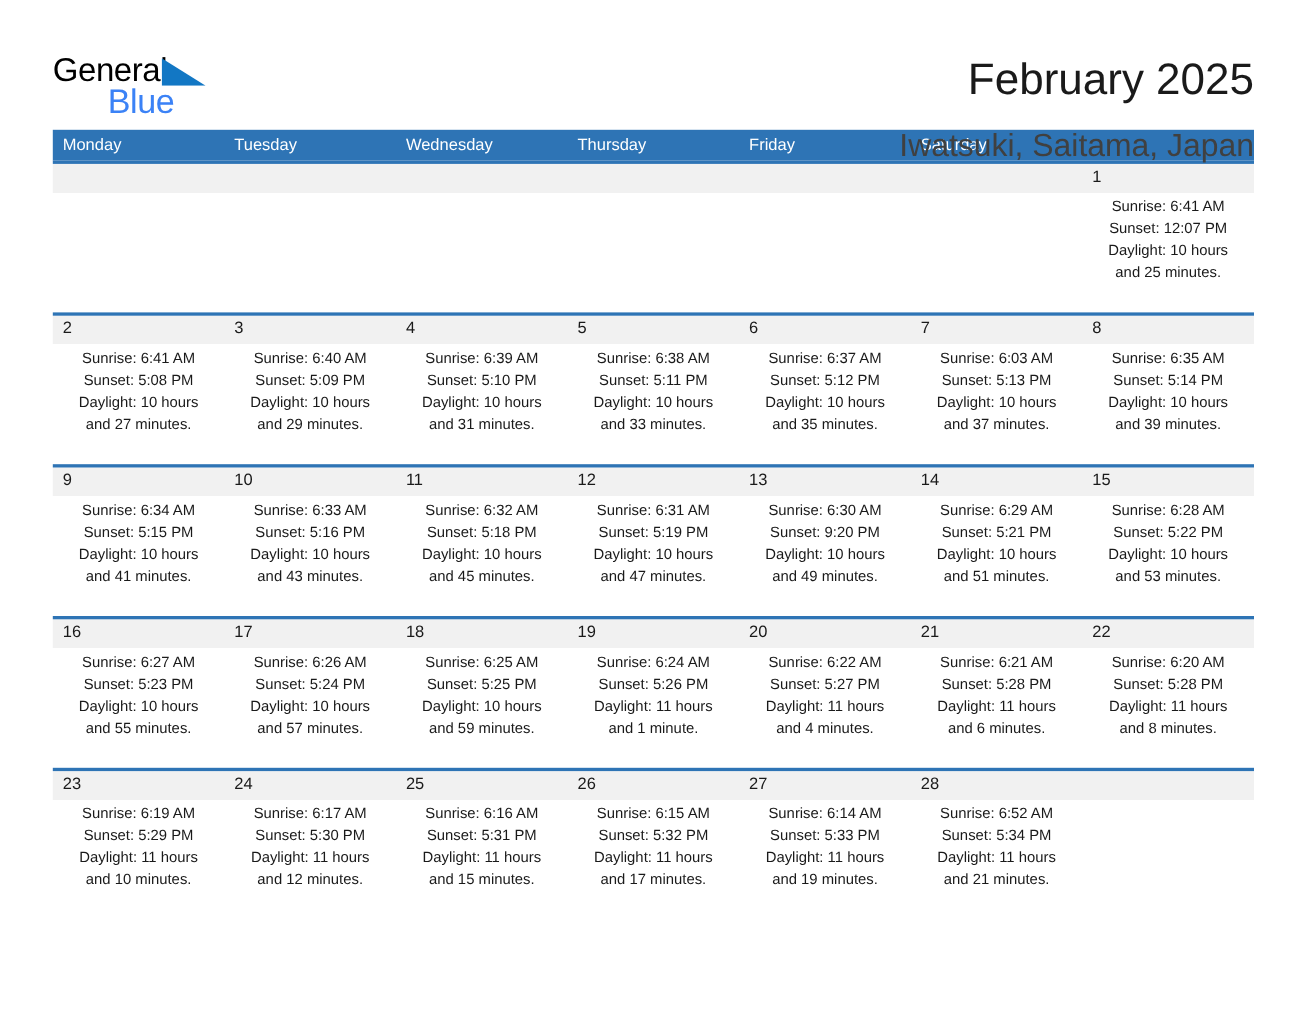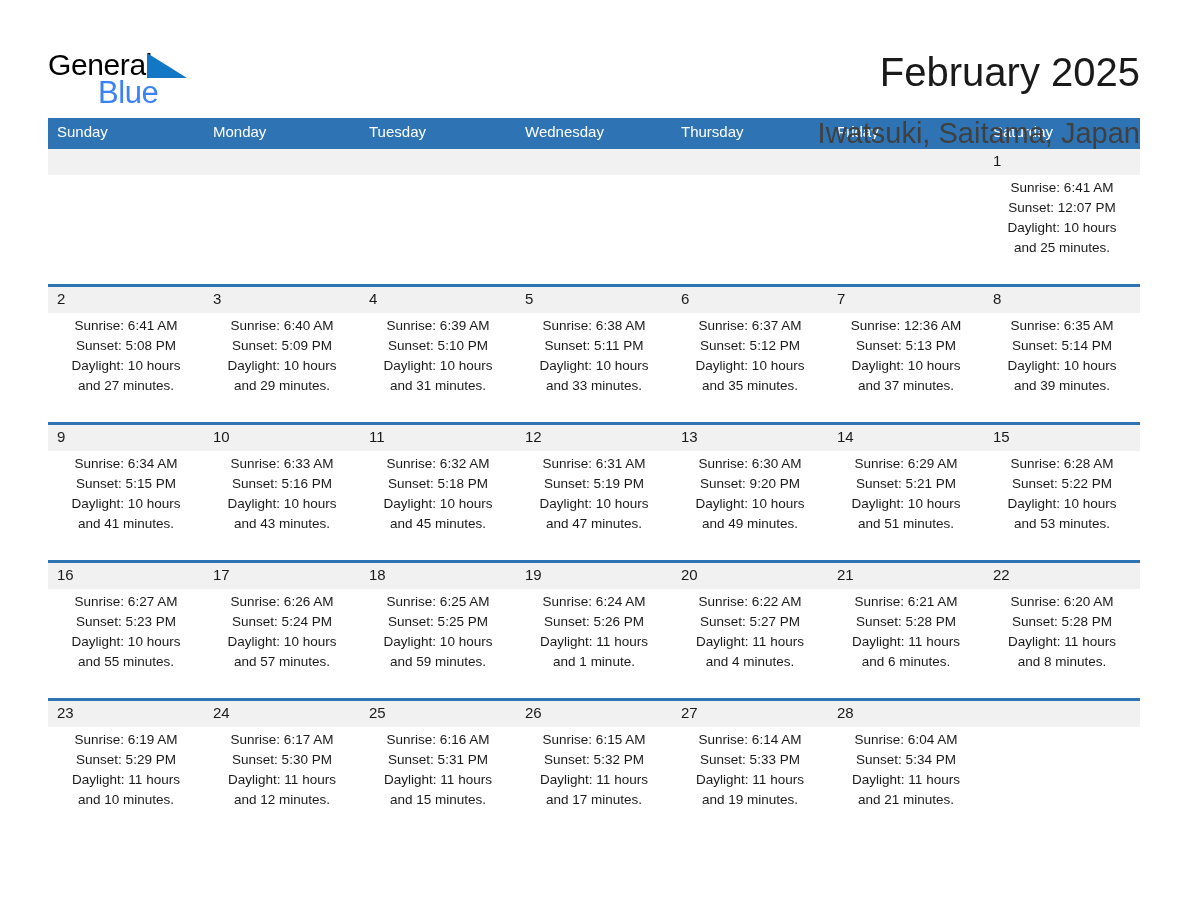--- a/index.html
+++ b/index.html
@@ -160,21 +160,20 @@
     <div class="titles">
       <div class="month-title">February 2025</div>
       <div class="location-title">Iwatsuki, Saitama, Japan</div>
     </div>
 
   </div>
 
   <div class="calendar">
 
     <div class="weekday-header">
-      <div class="wd">Sunday</div>
       <div class="wd">Monday</div>
       <div class="wd">Tuesday</div>
       <div class="wd">Wednesday</div>
       <div class="wd">Thursday</div>
       <div class="wd">Friday</div>
       <div class="wd">Saturday</div>
     </div>
 
     <div id="weeks-container">
         <div class="week-row">
@@ -284,21 +283,21 @@
             <div class="day-info">
               <div>Sunrise: 6:37 AM</div>
               <div>Sunset: 5:12 PM</div>
               <div>Daylight: 10 hours</div>
               <div>and 35 minutes.</div>
             </div>
           </div>
           <div class="day-cell">
             <div class="day-num">7</div>
             <div class="day-info">
-              <div>Sunrise: 12:36 AM</div>
+              <div>Sunrise: 6:03 AM</div>
               <div>Sunset: 5:13 PM</div>
               <div>Daylight: 10 hours</div>
               <div>and 37 minutes.</div>
             </div>
           </div>
           <div class="day-cell">
             <div class="day-num">8</div>
             <div class="day-info">
               <div>Sunrise: 6:35 AM</div>
               <div>Sunset: 5:14 PM</div>
@@ -479,21 +478,21 @@
             <div class="day-info">
               <div>Sunrise: 6:14 AM</div>
               <div>Sunset: 5:33 PM</div>
               <div>Daylight: 11 hours</div>
               <div>and 19 minutes.</div>
             </div>
           </div>
           <div class="day-cell">
             <div class="day-num">28</div>
             <div class="day-info">
-              <div>Sunrise: 6:04 AM</div>
+              <div>Sunrise: 6:52 AM</div>
               <div>Sunset: 5:34 PM</div>
               <div>Daylight: 11 hours</div>
               <div>and 21 minutes.</div>
             </div>
           </div>
           <div class="day-cell empty">
             <div class="day-num"></div>
             <div class="day-info">
               <div></div>
               <div></div>

